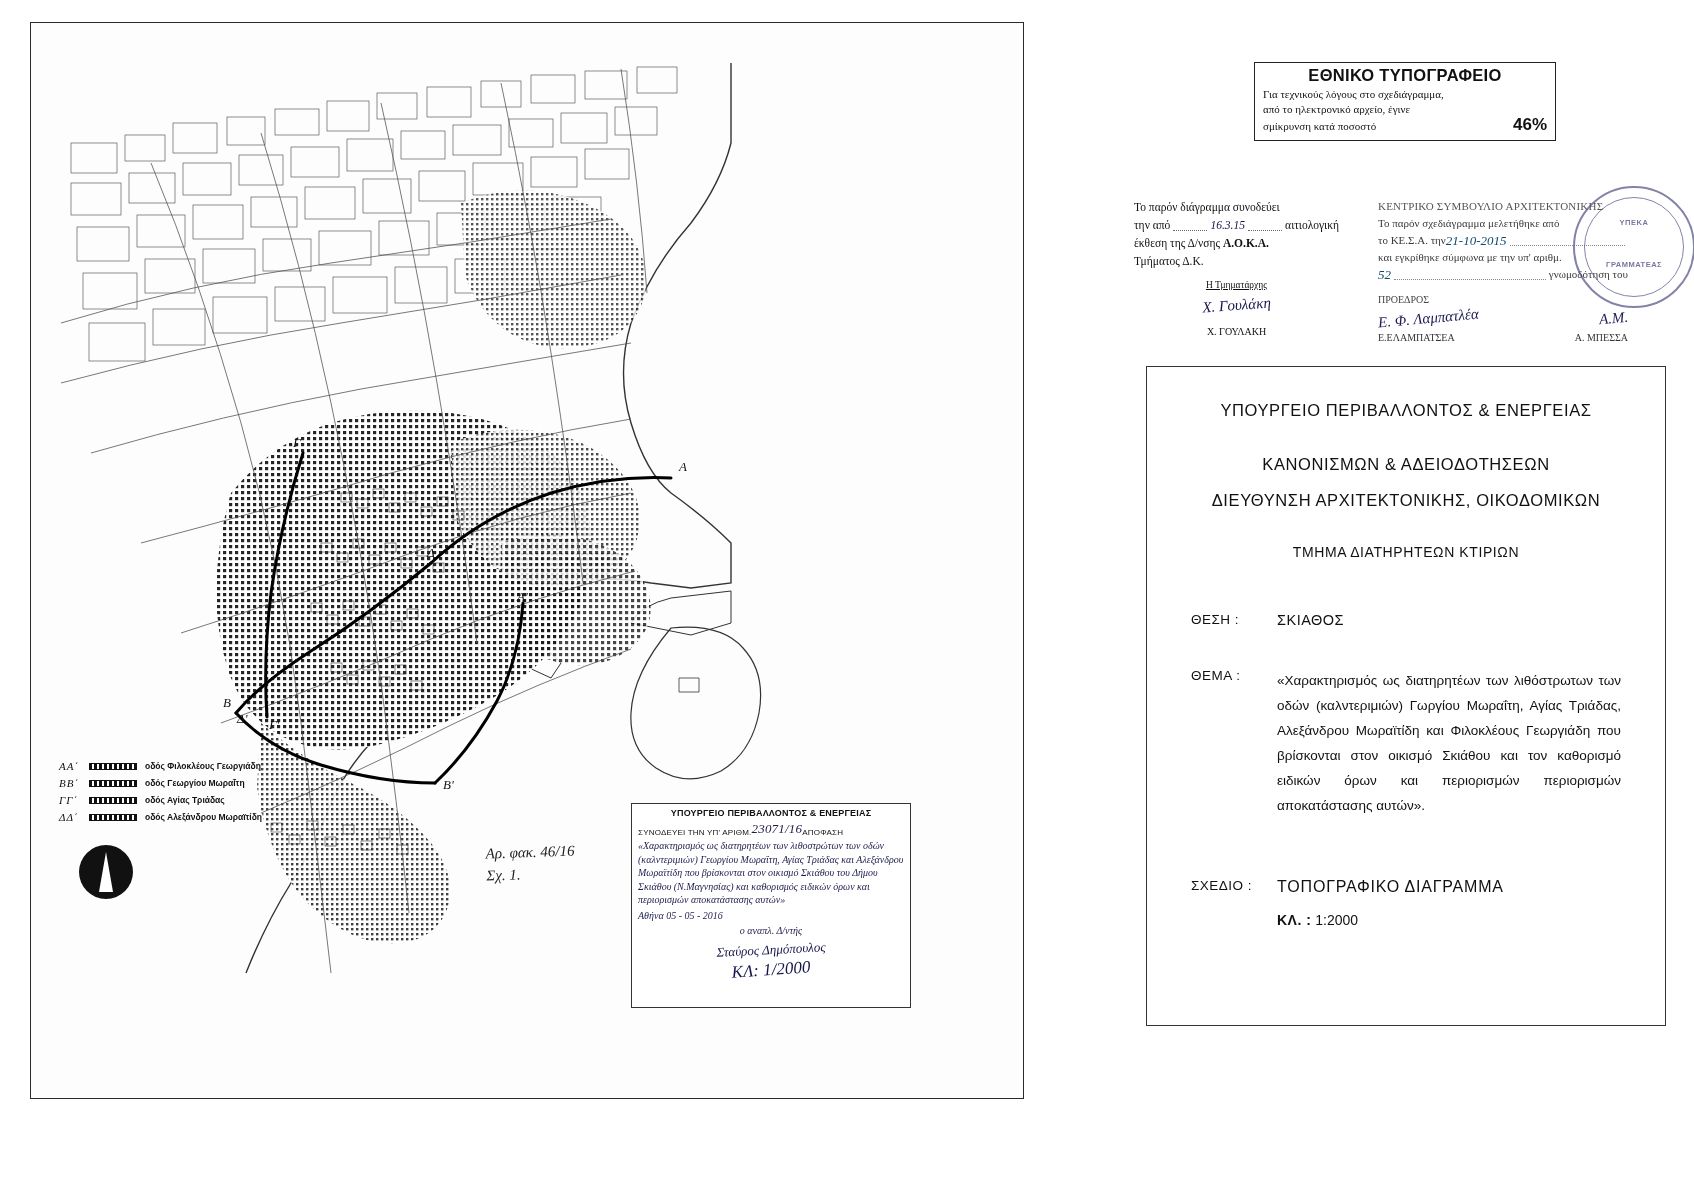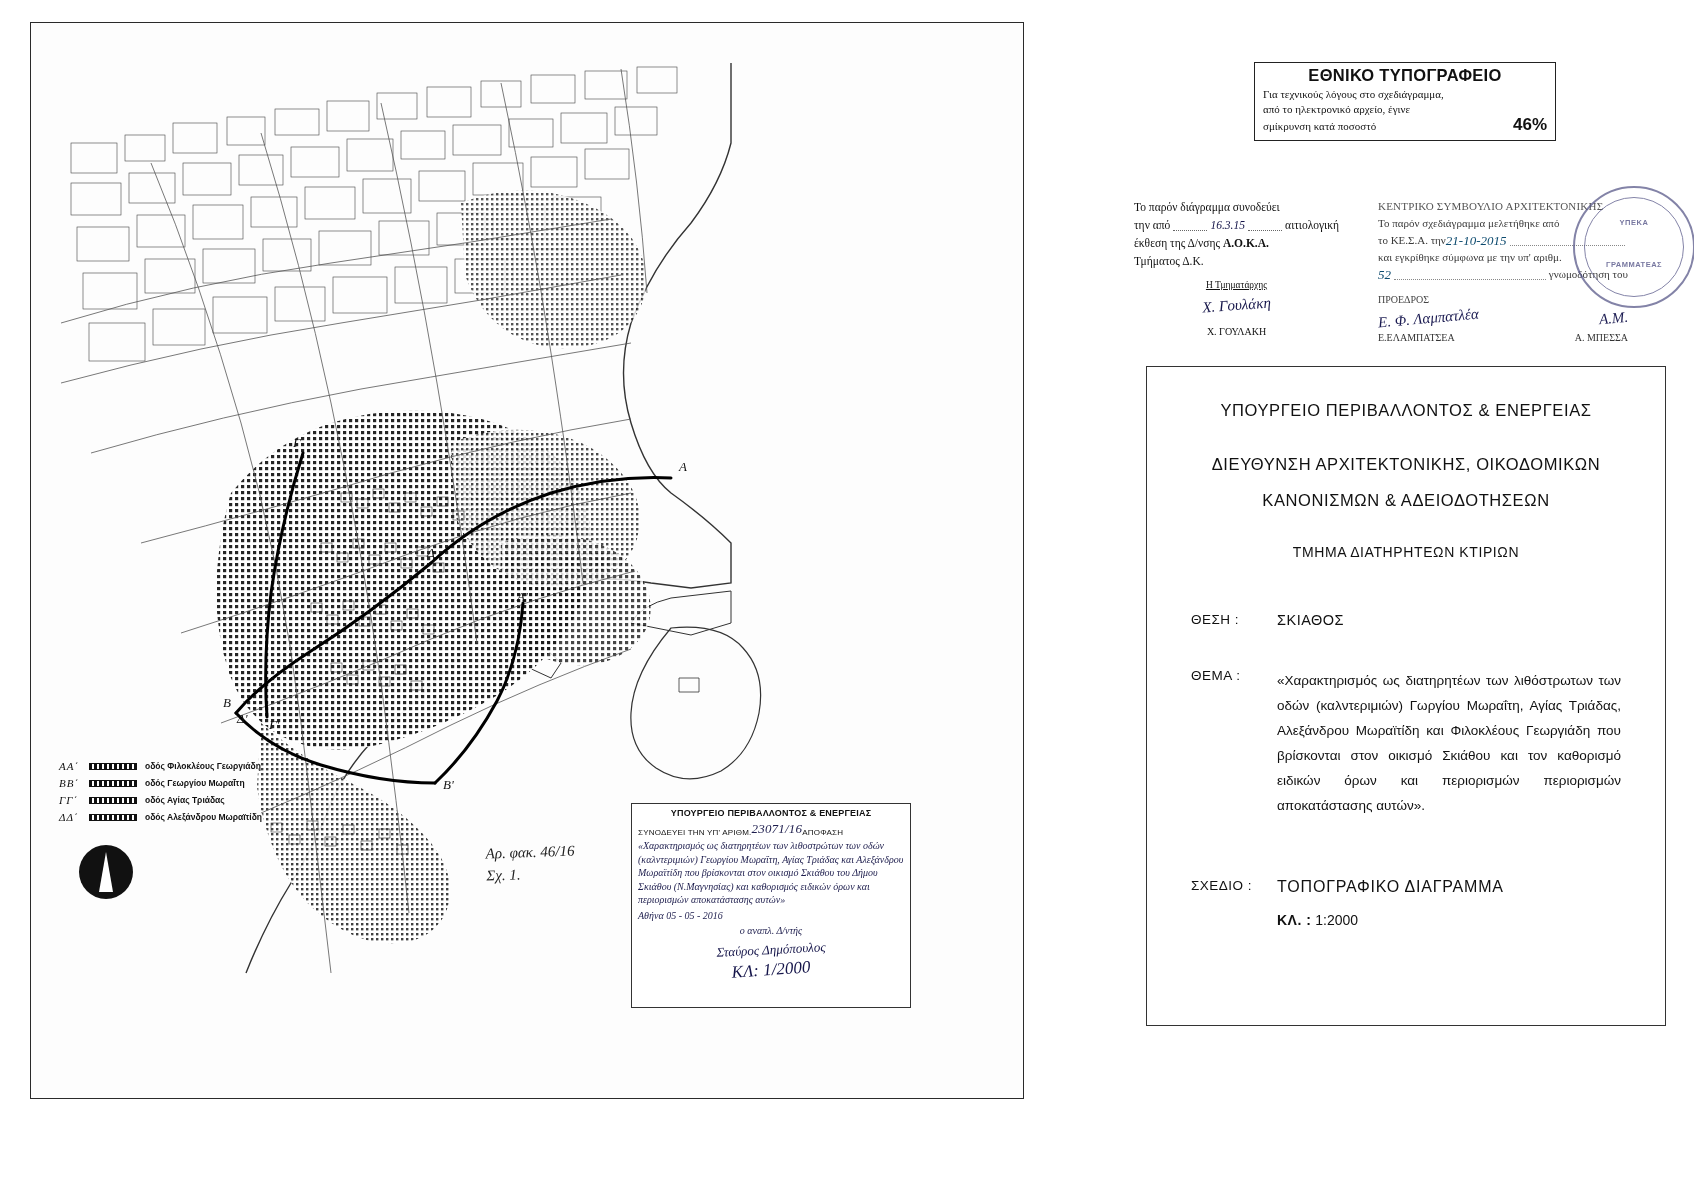--- a/index.html
+++ b/index.html
@@ -631,22 +631,22 @@
 
 <div id="round-stamp">
   <div class="inner"></div>
   <div class="stamp-text" style="top:30px">ΥΠΕΚΑ</div>
   <div class="stamp-text" style="top:72px">ΓΡΑΜΜΑΤΕΑΣ</div>
 </div>
 
 <div id="title-card">
   <div class="t1">ΥΠΟΥΡΓΕΙΟ ΠΕΡΙΒΑΛΛΟΝΤΟΣ &amp; ΕΝΕΡΓΕΙΑΣ</div>
   <div class="t2">
+    <div>ΚΑΝΟΝΙΣΜΩΝ &amp; ΑΔΕΙΟΔΟΤΗΣΕΩΝ</div>
     <div>ΔΙΕΥΘΥΝΣΗ ΑΡΧΙΤΕΚΤΟΝΙΚΗΣ, ΟΙΚΟΔΟΜΙΚΩΝ</div>
-    <div>ΚΑΝΟΝΙΣΜΩΝ &amp; ΑΔΕΙΟΔΟΤΗΣΕΩΝ</div>
   </div>
   <div class="t3">ΤΜΗΜΑ ΔΙΑΤΗΡΗΤΕΩΝ ΚΤΙΡΙΩΝ</div>
 
   <div class="row">
     <div class="lbl">ΘΕΣΗ :</div>
     <div class="val">ΣΚΙΑΘΟΣ</div>
   </div>
 
   <div class="row">
     <div class="lbl">ΘΕΜΑ :</div>

